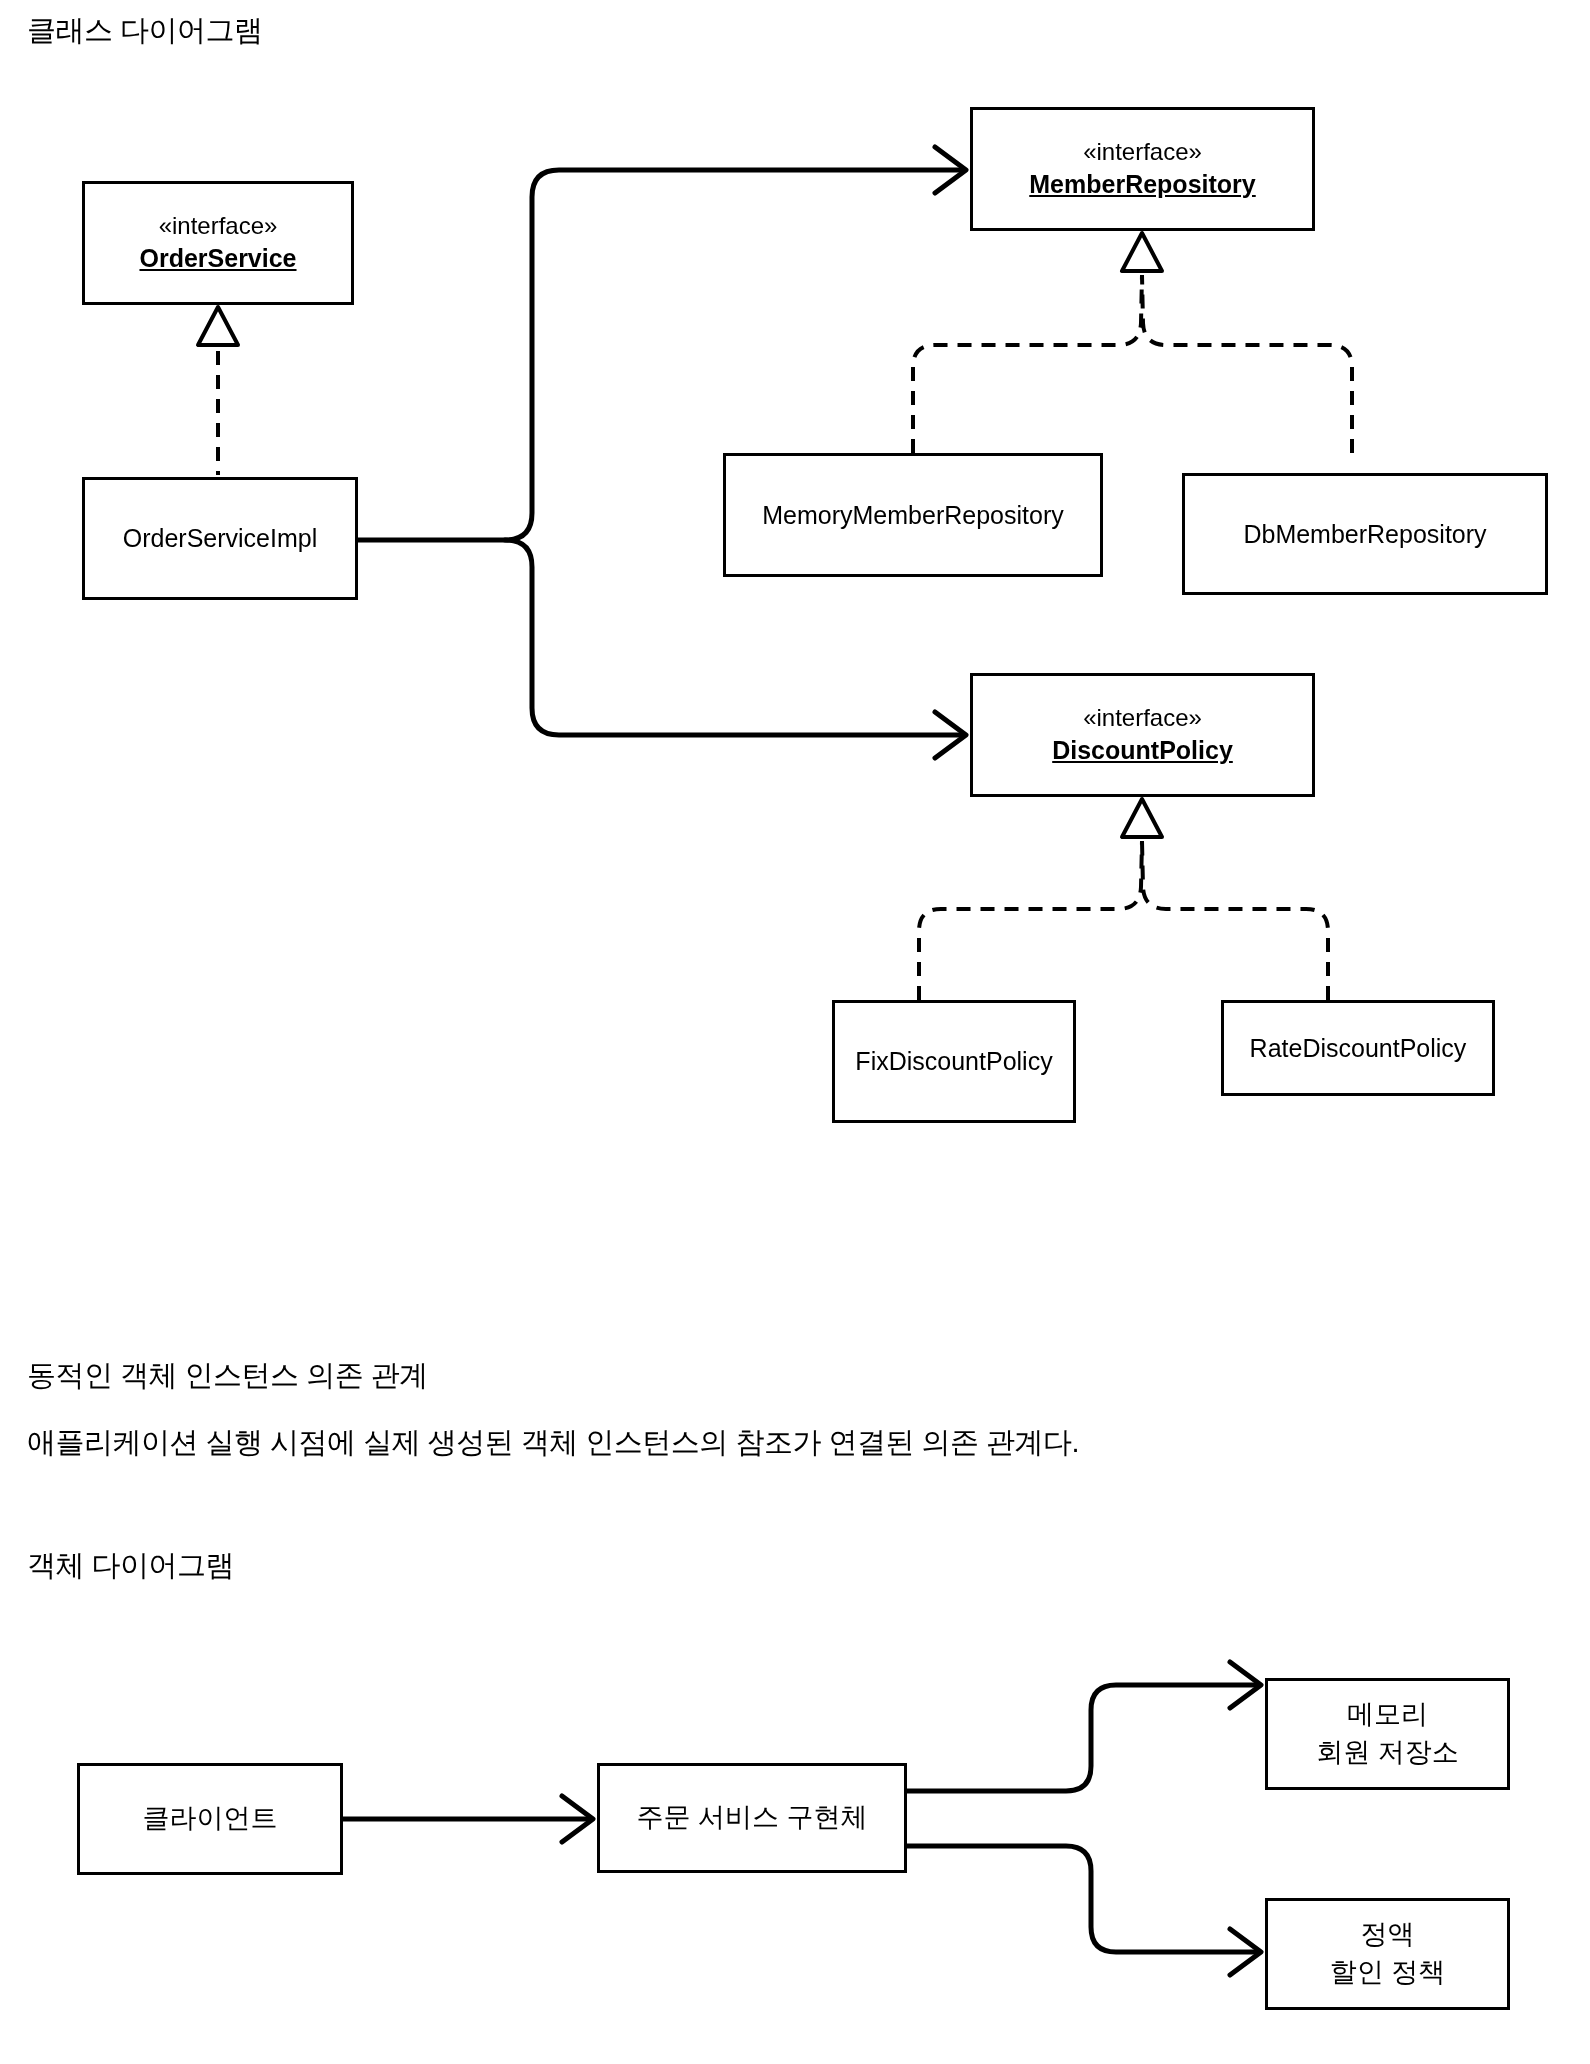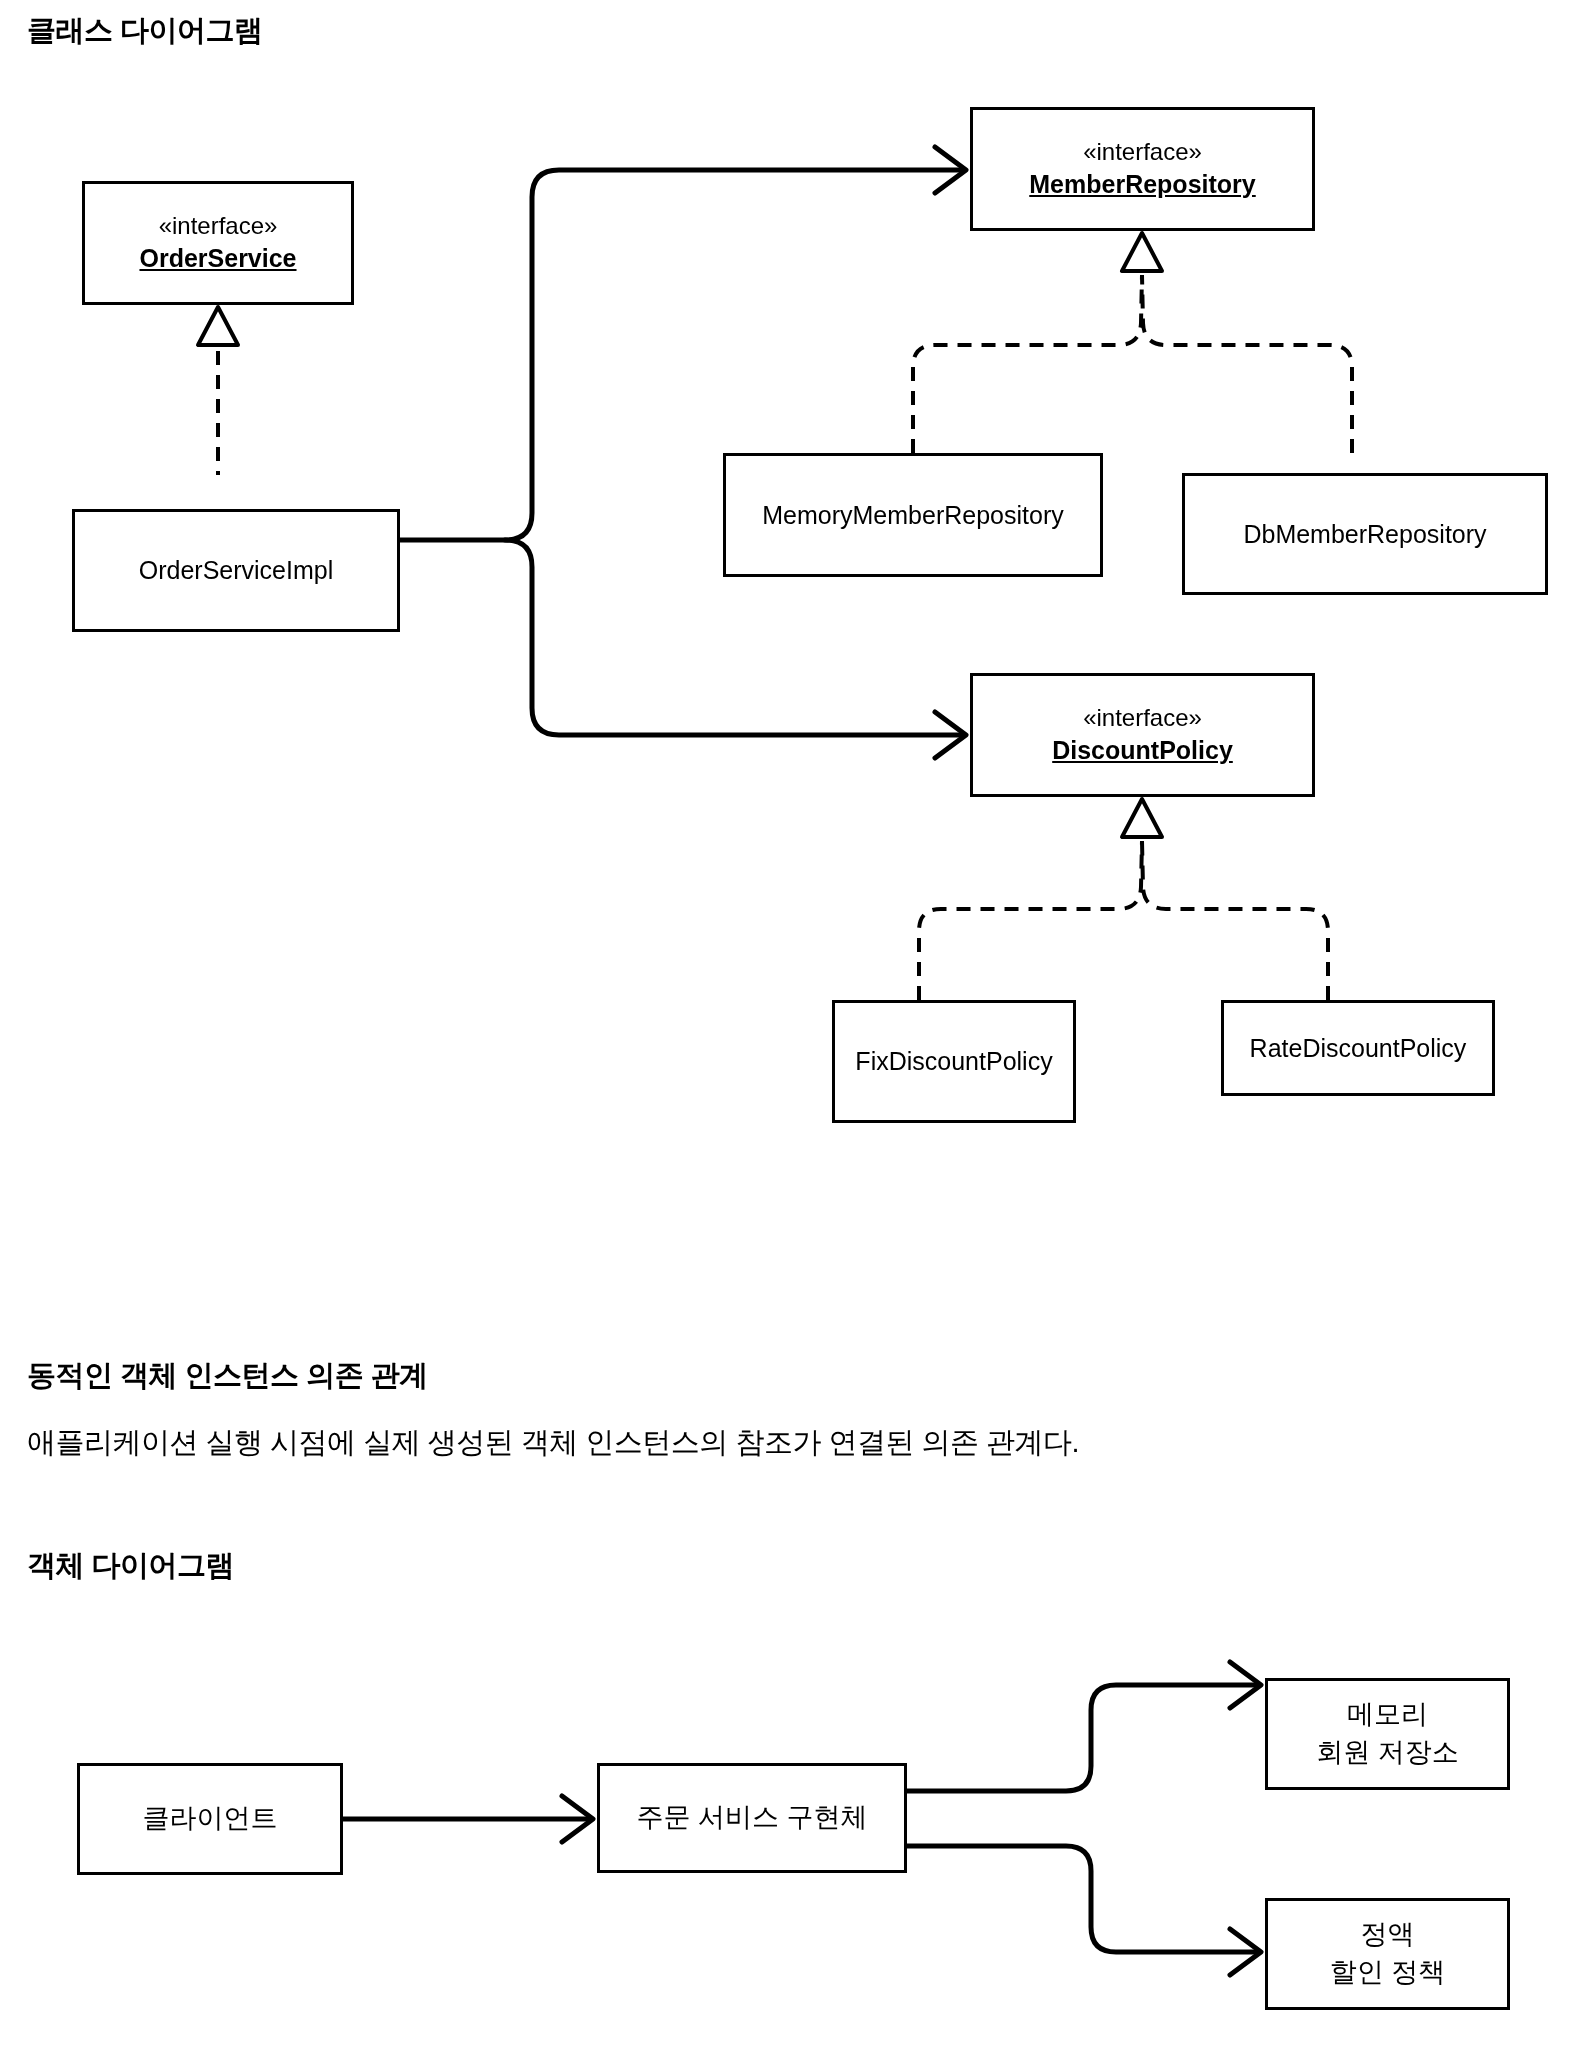--- a/index.html
+++ b/index.html
@@ -2,21 +2,21 @@
 <html><head>
 <meta charset="utf-8">
 <style>
   html,body{margin:0;padding:0;}
   body{
     width:1590px;height:2064px;position:relative;background:#ffffff;
     font-family:"Liberation Sans","DejaVu Sans",sans-serif;color:#000;
     overflow:hidden;
   }
   .heading{
-    position:absolute;left:27px;font-size:29px;font-weight:bold;
+    position:absolute;left:27px;font-size:29px;font-weight:normal;
     letter-spacing:-0.5px;white-space:nowrap;
   }
   .bodytext{
     position:absolute;left:27px;font-size:29px;font-weight:normal;
     letter-spacing:-0.5px;white-space:nowrap;
   }
   .uml-box{
     position:absolute;box-sizing:border-box;border:3px solid #000;background:#fff;
     display:flex;flex-direction:column;align-items:center;justify-content:center;
     text-align:center;
@@ -62,21 +62,21 @@
 
   <path d="M907,1846 H1066 Q1091,1846 1091,1871 V1927 Q1091,1952 1116,1952 H1256" fill="none" stroke="#000" stroke-width="5" stroke-linecap="round"></path>
   <polyline points="1230,1929 1261,1952 1230,1975" fill="none" stroke="#000" stroke-width="5" stroke-linecap="round" stroke-linejoin="round"></polyline>
 </svg>
 
 <div class="uml-box" style="left:82px;top:181px;width:272px;height:124px;">
   <span class="stereotype">«interface»</span>
   <span class="cls-name">OrderService</span>
 </div>
 
-<div class="uml-box" style="left:72px;top:477px;width:328px;height:123px;margin-top:32px;">
+<div class="uml-box" style="left:82px;top:477px;width:276px;height:123px;">
   <span class="plain-name">OrderServiceImpl</span>
 </div>
 
 <div class="uml-box" style="left:970px;top:107px;width:345px;height:124px;">
   <span class="stereotype">«interface»</span>
   <span class="cls-name">MemberRepository</span>
 </div>
 
 <div class="uml-box" style="left:723px;top:453px;width:380px;height:124px;">
   <span class="plain-name">MemoryMemberRepository</span>

